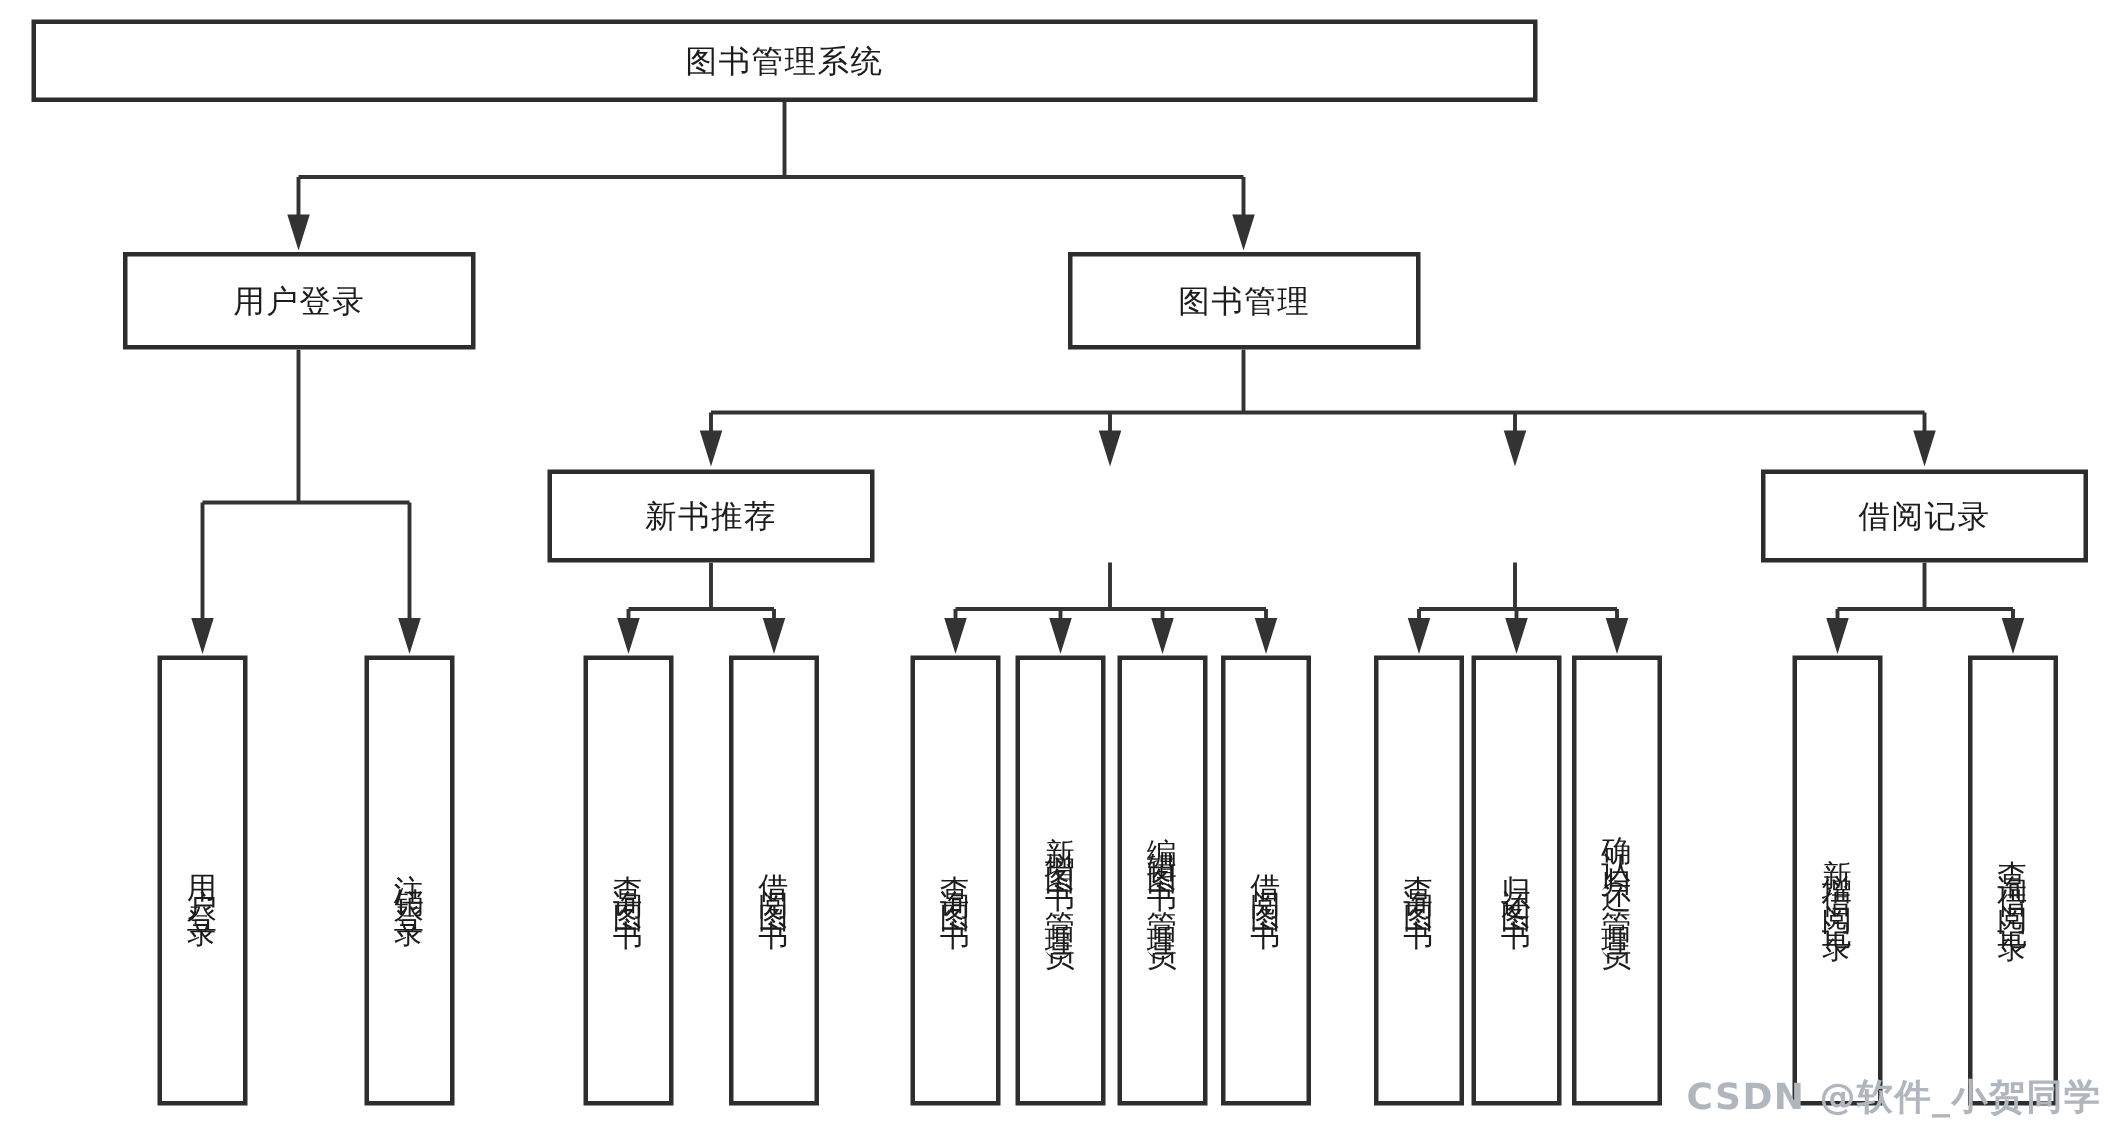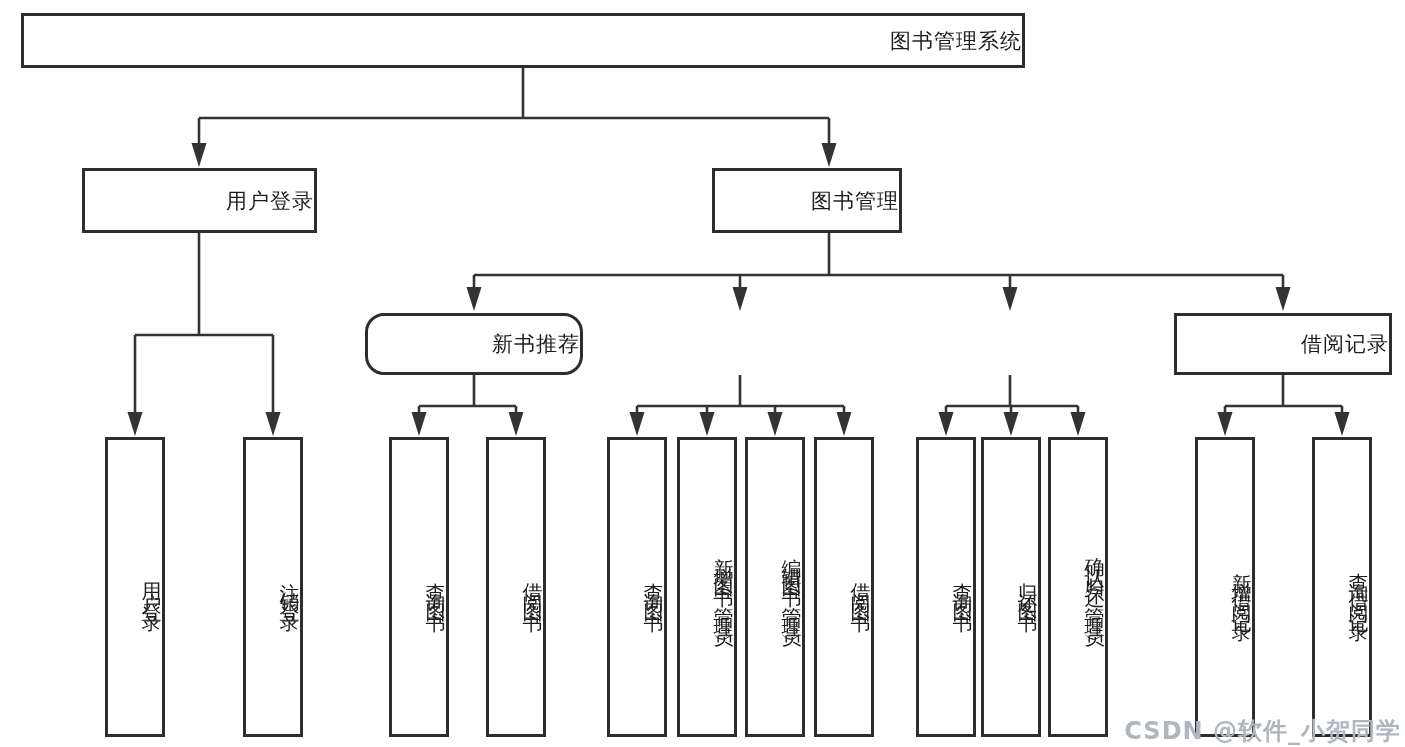--- a/index.html
+++ b/index.html
@@ -17,21 +17,21 @@
     position:relative;overflow:hidden;
   }
   #stage{position:absolute;inset:0;width:1405px;height:747px;}
   svg.wires{position:absolute;left:0;top:0;z-index:1;}
   svg.wires path{stroke:var(--line);stroke-width:2.6;fill:none;}
   svg.wires polygon{fill:var(--line);stroke:none;}
   .node{
     position:absolute;box-sizing:border-box;z-index:2;
     border:3px solid var(--border);
     background:var(--bg);
-    display:flex;align-items:center;justify-content:flex-end;
+    display:flex;align-items:center;justify-content:center;
     color:var(--text);
   }
   .h{font-size:21px;letter-spacing:1px;white-space:nowrap;}
   .leaf{width:60px;top:437px;height:300px;}
   .vtext{
     writing-mode:vertical-rl;
     text-orientation:mixed;
     font-size:20px;
     letter-spacing:10px;
     line-height:1;
@@ -116,25 +116,25 @@
     </g>
   </svg>
 
   <div class="node h" style="left:21px;top:13px;width:1004px;height:55px;">
     <span>图书管理系统</span>
   </div>
 
   <div class="node h" style="left:82px;top:168px;width:235px;height:65px;">
     <span>用户登录</span>
   </div>
-  <div class="node h" style="left:712px;top:168px;width:190px;height:65px;">
+  <div class="node h" style="left:712px;top:168px;width:235px;height:65px;">
     <span>图书管理</span>
   </div>
 
-  <div class="node h" style="left:365px;top:313px;width:218px;height:62px;border-radius:19px;">
+  <div class="node h" style="left:365px;top:313px;width:218px;height:62px;">
     <span>新书推荐</span>
   </div>
   <div class="node h" style="left:1174px;top:313px;width:218px;height:62px;">
     <span>借阅记录</span>
   </div>
 
   <div class="node leaf" style="left:105px;">
     <span class="vtext">用户登录</span>
   </div>
   <div class="node leaf" style="left:243px;">

